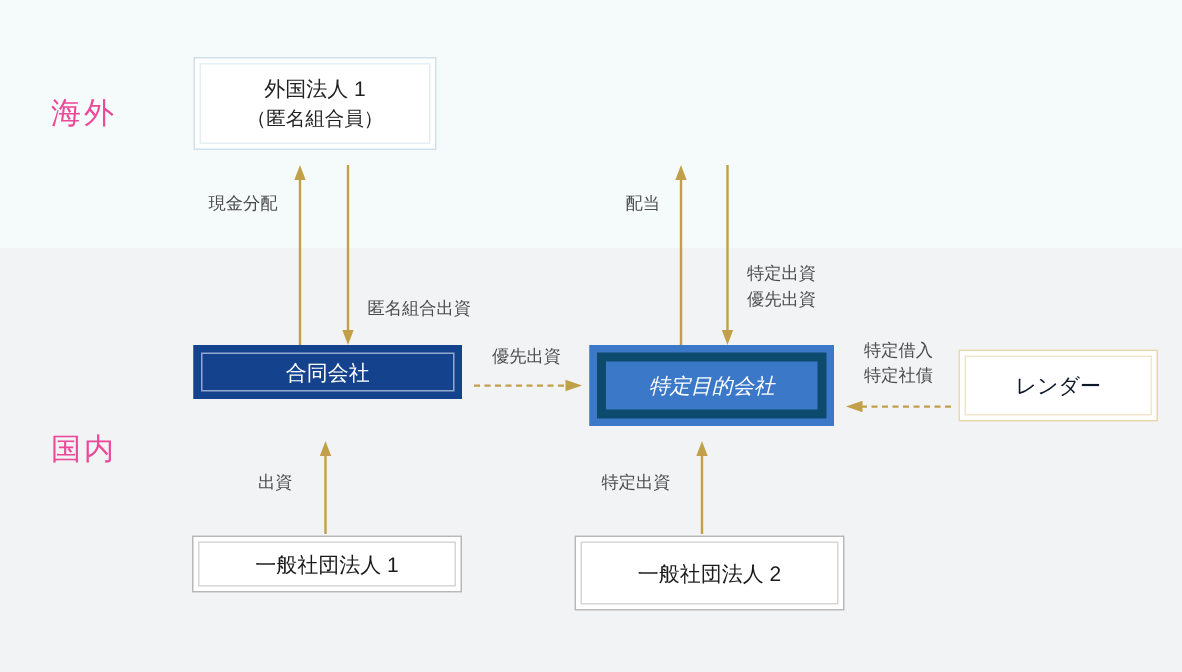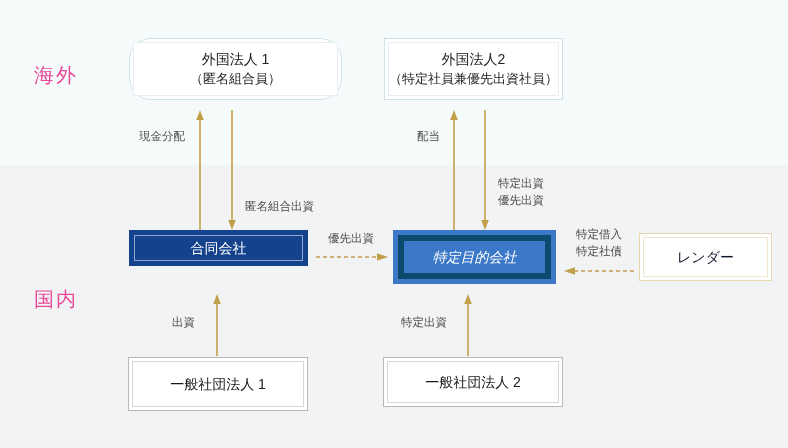--- a/index.html
+++ b/index.html
@@ -132,53 +132,47 @@
 <body>
 
 <div id="diagram">
 
   <div class="band band-overseas"></div>
   <div class="band band-domestic"></div>
 
   <div class="region-label region-overseas">海外</div>
   <div class="region-label region-domestic">国内</div>
 
-  <div class="node node-overseas" style="left:129px;top:38px;width:213px;height:62px;border-radius:22px;">
+  <div class="node node-overseas" style="left:129px;top:38px;width:162px;height:62px;">
     <div class="inner">
       <div class="title">外国法人 1</div>
       <div class="sub">（匿名組合員）</div>
     </div>
   </div>
 
-  <div class="node node-overseas" style="left:384px;top:38px;width:179px;height:62px;">
-    <div class="inner">
-      <div class="title">外国法人2</div>
-      <div class="sub">（特定社員兼優先出資社員）</div>
-    </div>
-  </div>
 
   <div class="node node-navy" style="left:129px;top:230px;width:179px;height:36px;">
     <div class="inner">
       <div class="title">合同会社</div>
     </div>
   </div>
 
   <div class="node node-blue" style="left:393px;top:230px;width:163px;height:54px;">
     <div class="inner">
       <div class="title">特定目的会社</div>
     </div>
   </div>
 
   <div class="node node-cream" style="left:639px;top:233px;width:133px;height:48px;">
     <div class="inner">
       <div class="title">レンダー</div>
     </div>
   </div>
 
-  <div class="node node-gray" style="left:128px;top:357px;width:180px;height:54px;">
+  <div class="node node-gray" style="left:128px;top:357px;width:180px;height:38px;">
     <div class="inner">
       <div class="title">一般社団法人 1</div>
     </div>
   </div>
 
   <div class="node node-gray" style="left:383px;top:357px;width:180px;height:50px;">
     <div class="inner">
       <div class="title">一般社団法人 2</div>
     </div>
   </div>

